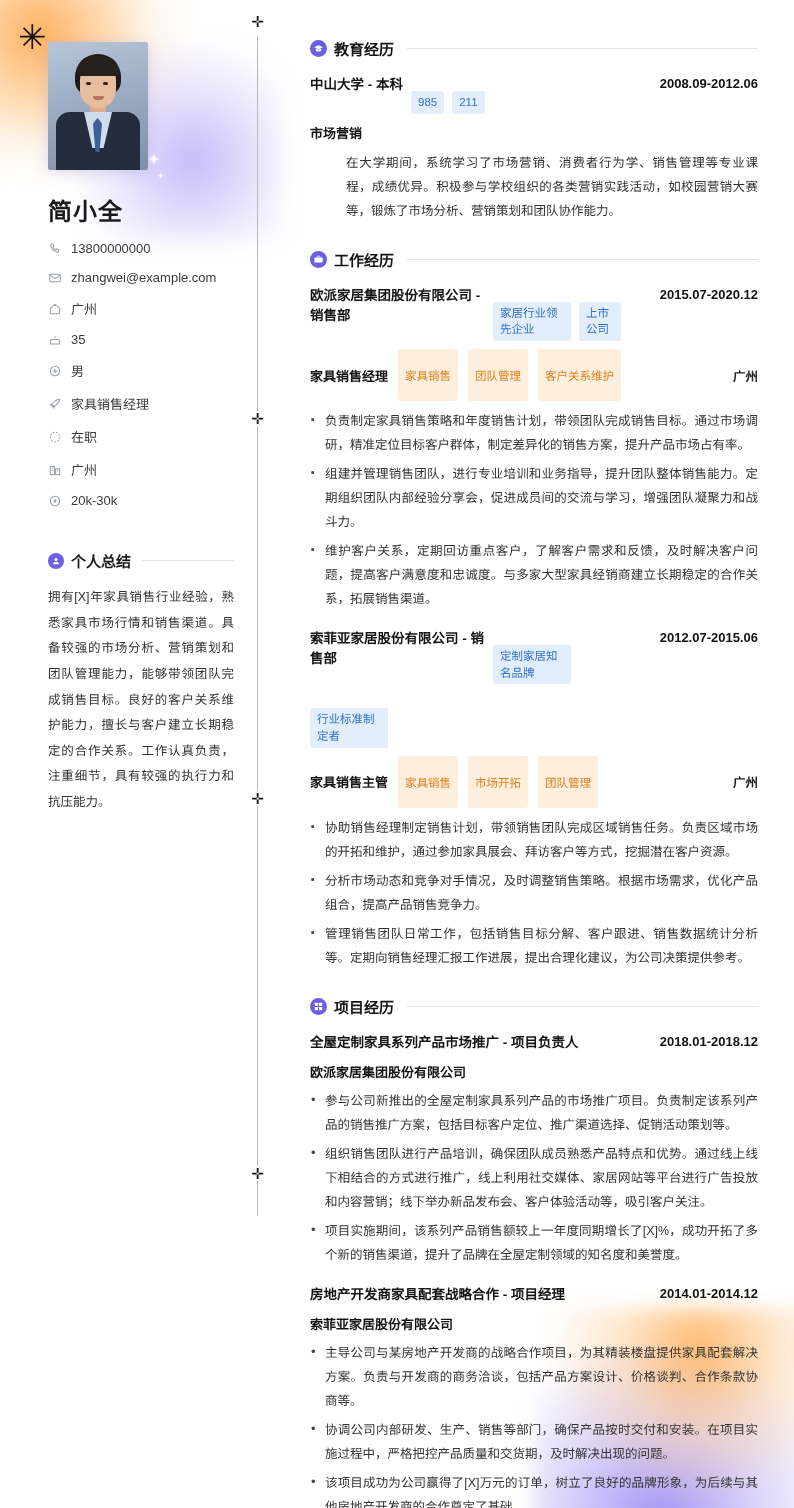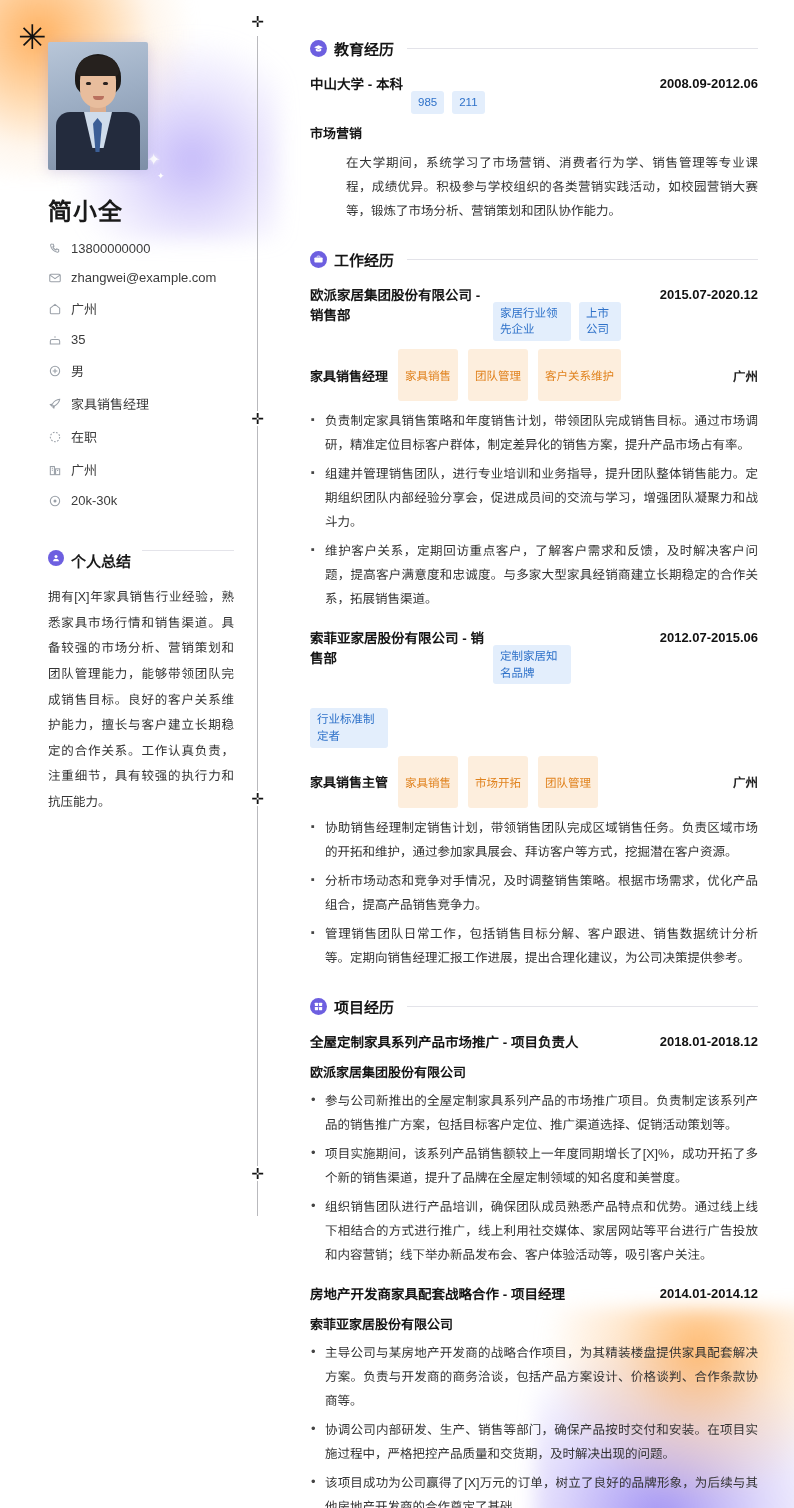--- a/index.html
+++ b/index.html
@@ -66,21 +66,21 @@
   .p-suit { position:absolute; left:8px; top:70px; width:84px; height:60px; background:#232b3d; border-radius:14px 14px 0 0; }
   .p-shirt { position:absolute; left:36px; top:70px; width:28px; height:36px; background:#cfdceb; clip-path:polygon(50% 0,100% 0,70% 100%,30% 100%,0 0); }
   .p-tie { position:absolute; left:45px; top:76px; width:9px; height:34px; background:#3b5e96; clip-path:polygon(50% 0,100% 16%,72% 100%,28% 100%,0 16%); }
 
   #name { margin-top:22px; font-size:24px; font-weight:700; letter-spacing:1px; color:#1a1a1a; }
   .contact-list { margin-top:14px; }
   .contact-row { display:flex; align-items:center; gap:9px; margin-bottom:14px; font-size:13px; color:#3b3b3b; }
   .c-ico { width:14px; height:14px; flex:0 0 14px; color:#9aa0a8; display:flex; align-items:center; justify-content:center; }
   .c-ico svg { width:14px; height:14px; display:block; }
 
-  .sb-head { display:flex; align-items:flex-start; gap:7px; margin-top:42px; }
+  .sb-head { display:flex; align-items:center; gap:7px; margin-top:42px; }
   .sb-head .bullet-ico { width:16px; height:16px; border-radius:50%; background:#6d5fe0; display:flex; align-items:center; justify-content:center; }
   .sb-head .bullet-ico svg { width:10px; height:10px; fill:#fff; }
   .sb-head-title { font-size:15px; font-weight:700; color:#1a1a1a; }
   .sb-head-line { flex:1; height:1px; background:#e4e4ea; margin-left:4px; }
   #summary-text { margin-top:14px; font-size:12.5px; line-height:2.05; color:#333; text-align:justify; }
 
   
   #divider { position:absolute; left:257px; top:36px; width:2px; height:1180px; }
   #divider .line { position:absolute; left:0; top:0; width:1px; height:100%; background:#b9b9bd; }
   #divider .pl { position:absolute; left:-7px; width:15px; height:15px; color:#111; font-size:15px; line-height:15px; font-weight:700; text-align:center; background:#fff; }
@@ -370,22 +370,22 @@
       </div>
 
       <div class="entry">
         <div class="entry-row1">
           <span class="entry-org wide">全屋定制家具系列产品市场推广 - 项目负责人</span>
           <span class="entry-date">2018.01-2018.12</span>
         </div>
         <div class="entry-sub">欧派家居集团股份有限公司</div>
         <ul class="bullets">
           <li>参与公司新推出的全屋定制家具系列产品的市场推广项目。负责制定该系列产品的销售推广方案，包括目标客户定位、推广渠道选择、促销活动策划等。</li>
+          <li>组织销售团队进行产品培训，确保团队成员熟悉产品特点和优势。通过线上线下相结合的方式进行推广，线上利用社交媒体、家居网站等平台进行广告投放和内容营销；线下举办新品发布会、客户体验活动等，吸引客户关注。</li>
           <li>项目实施期间，该系列产品销售额较上一年度同期增长了[X]%，成功开拓了多个新的销售渠道，提升了品牌在全屋定制领域的知名度和美誉度。</li>
-          <li>组织销售团队进行产品培训，确保团队成员熟悉产品特点和优势。通过线上线下相结合的方式进行推广，线上利用社交媒体、家居网站等平台进行广告投放和内容营销；线下举办新品发布会、客户体验活动等，吸引客户关注。</li>
         </ul>
       </div>
 
       <div class="entry">
         <div class="entry-row1">
           <span class="entry-org wide">房地产开发商家具配套战略合作 - 项目经理</span>
           <span class="entry-date">2014.01-2014.12</span>
         </div>
         <div class="entry-sub">索菲亚家居股份有限公司</div>
         <ul class="bullets">

